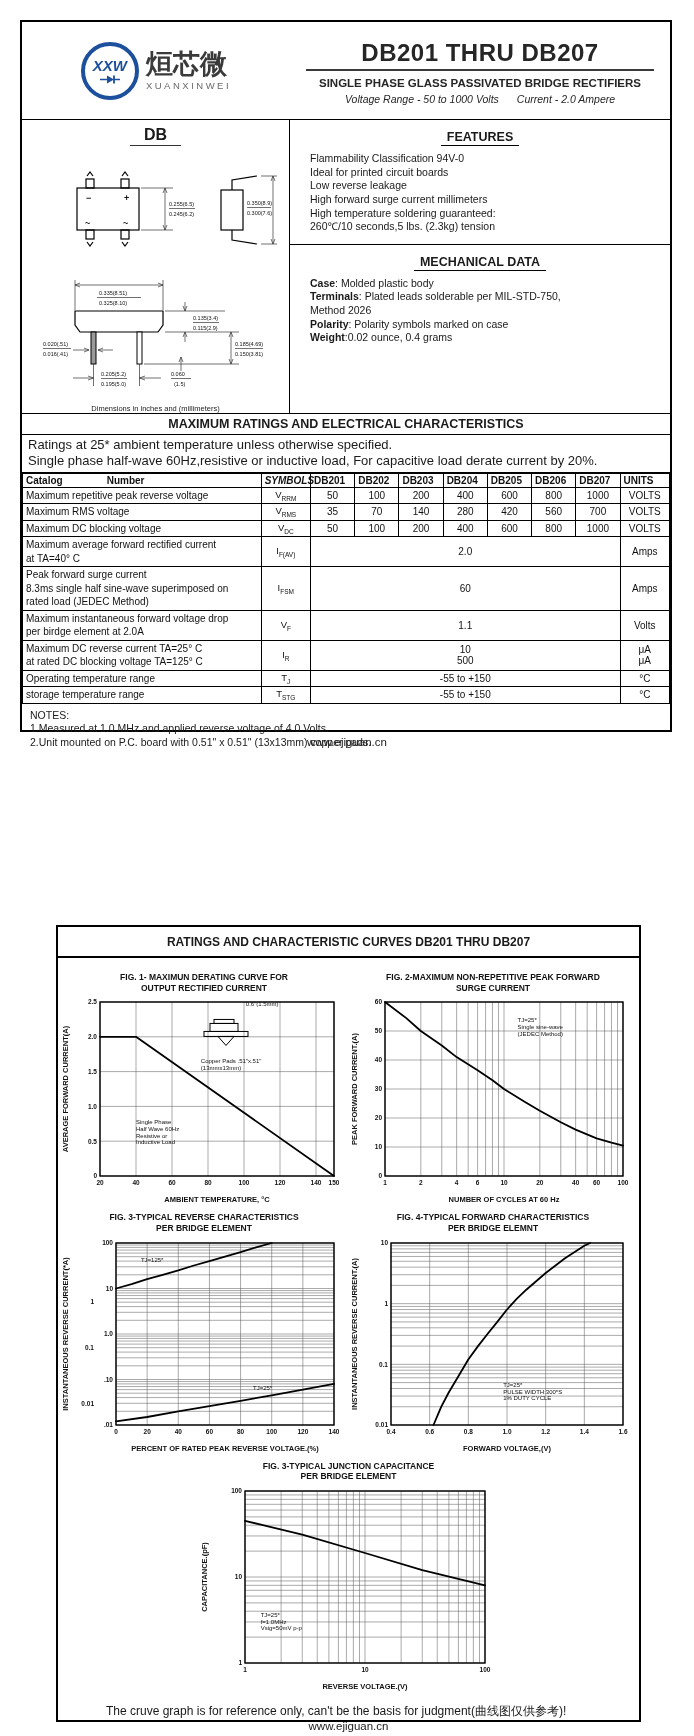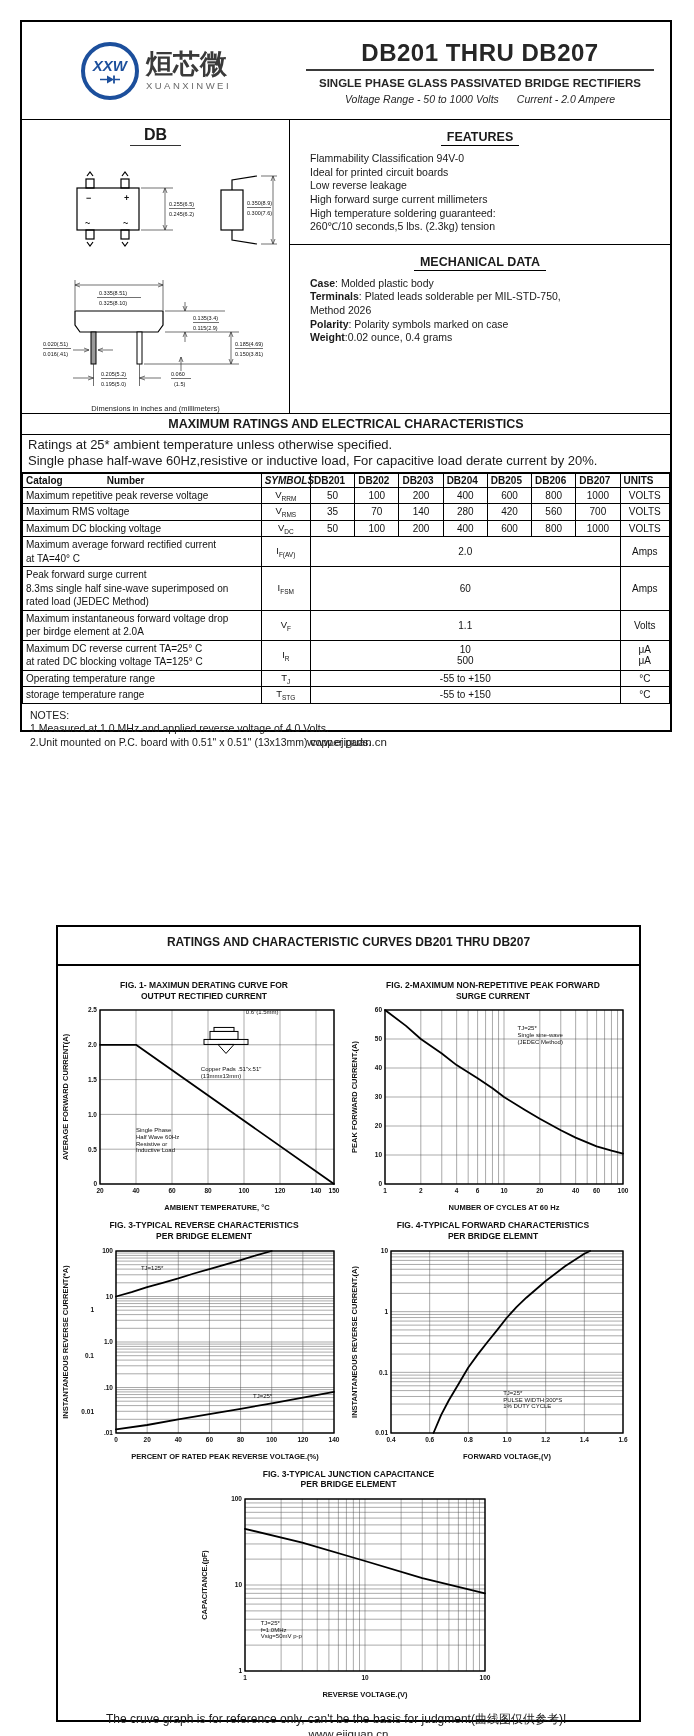--- a/index.html
+++ b/index.html
@@ -53,21 +53,21 @@
   th.h-sym{font-style:italic;font-size:8px;text-align:center;font-weight:normal;}
   th.h-part,th.h-units{text-align:center;font-size:10px;}
   th.h-cat{font-size:10.5px;}
   th.h-cat .w2{margin-left:44px;}
 
   .notes-block{flex:1;padding:5px 8px;font-size:10.5px;line-height:1.3;}
   .p1-footer{position:absolute;left:0;top:736px;width:100%;text-align:center;font-size:11.5px;color:#222;}
 
   
   .page2{left:56px;top:925px;width:585px;height:797px;display:flex;flex-direction:column;}
-  .p2-heading{border-bottom:2px solid #000;text-align:center;font-weight:bold;font-size:12px;padding:8px 0 15px;flex-shrink:0;}
+  .p2-heading{border-bottom:2px solid #000;text-align:center;font-weight:bold;font-size:12px;padding:8px 0 7px;flex-shrink:0;}
   .figs{display:flex;flex-wrap:wrap;justify-content:space-between;padding:14px 2px 0;}
   .fig-block{width:288px;display:flex;flex-direction:column;align-items:center;margin-bottom:6px;}
   .fig-block.center{margin:0 auto;}
   .fig-title{font-size:8.5px;font-weight:bold;text-align:center;white-space:pre-line;line-height:1.25;margin-bottom:1px;color:#111;}
   .gl{stroke:#555;stroke-width:0.5;}
   .frame{fill:none;stroke:#000;stroke-width:1.4;}
   .curve{fill:none;stroke:#000;stroke-width:1.8;stroke-linejoin:round;stroke-linecap:round;}
   .tick{font-size:6.5px;font-weight:bold;fill:#111;}
   .axlab{font-size:7.5px;font-weight:bold;fill:#111;}
   .ann{font-size:6px;fill:#111;}

